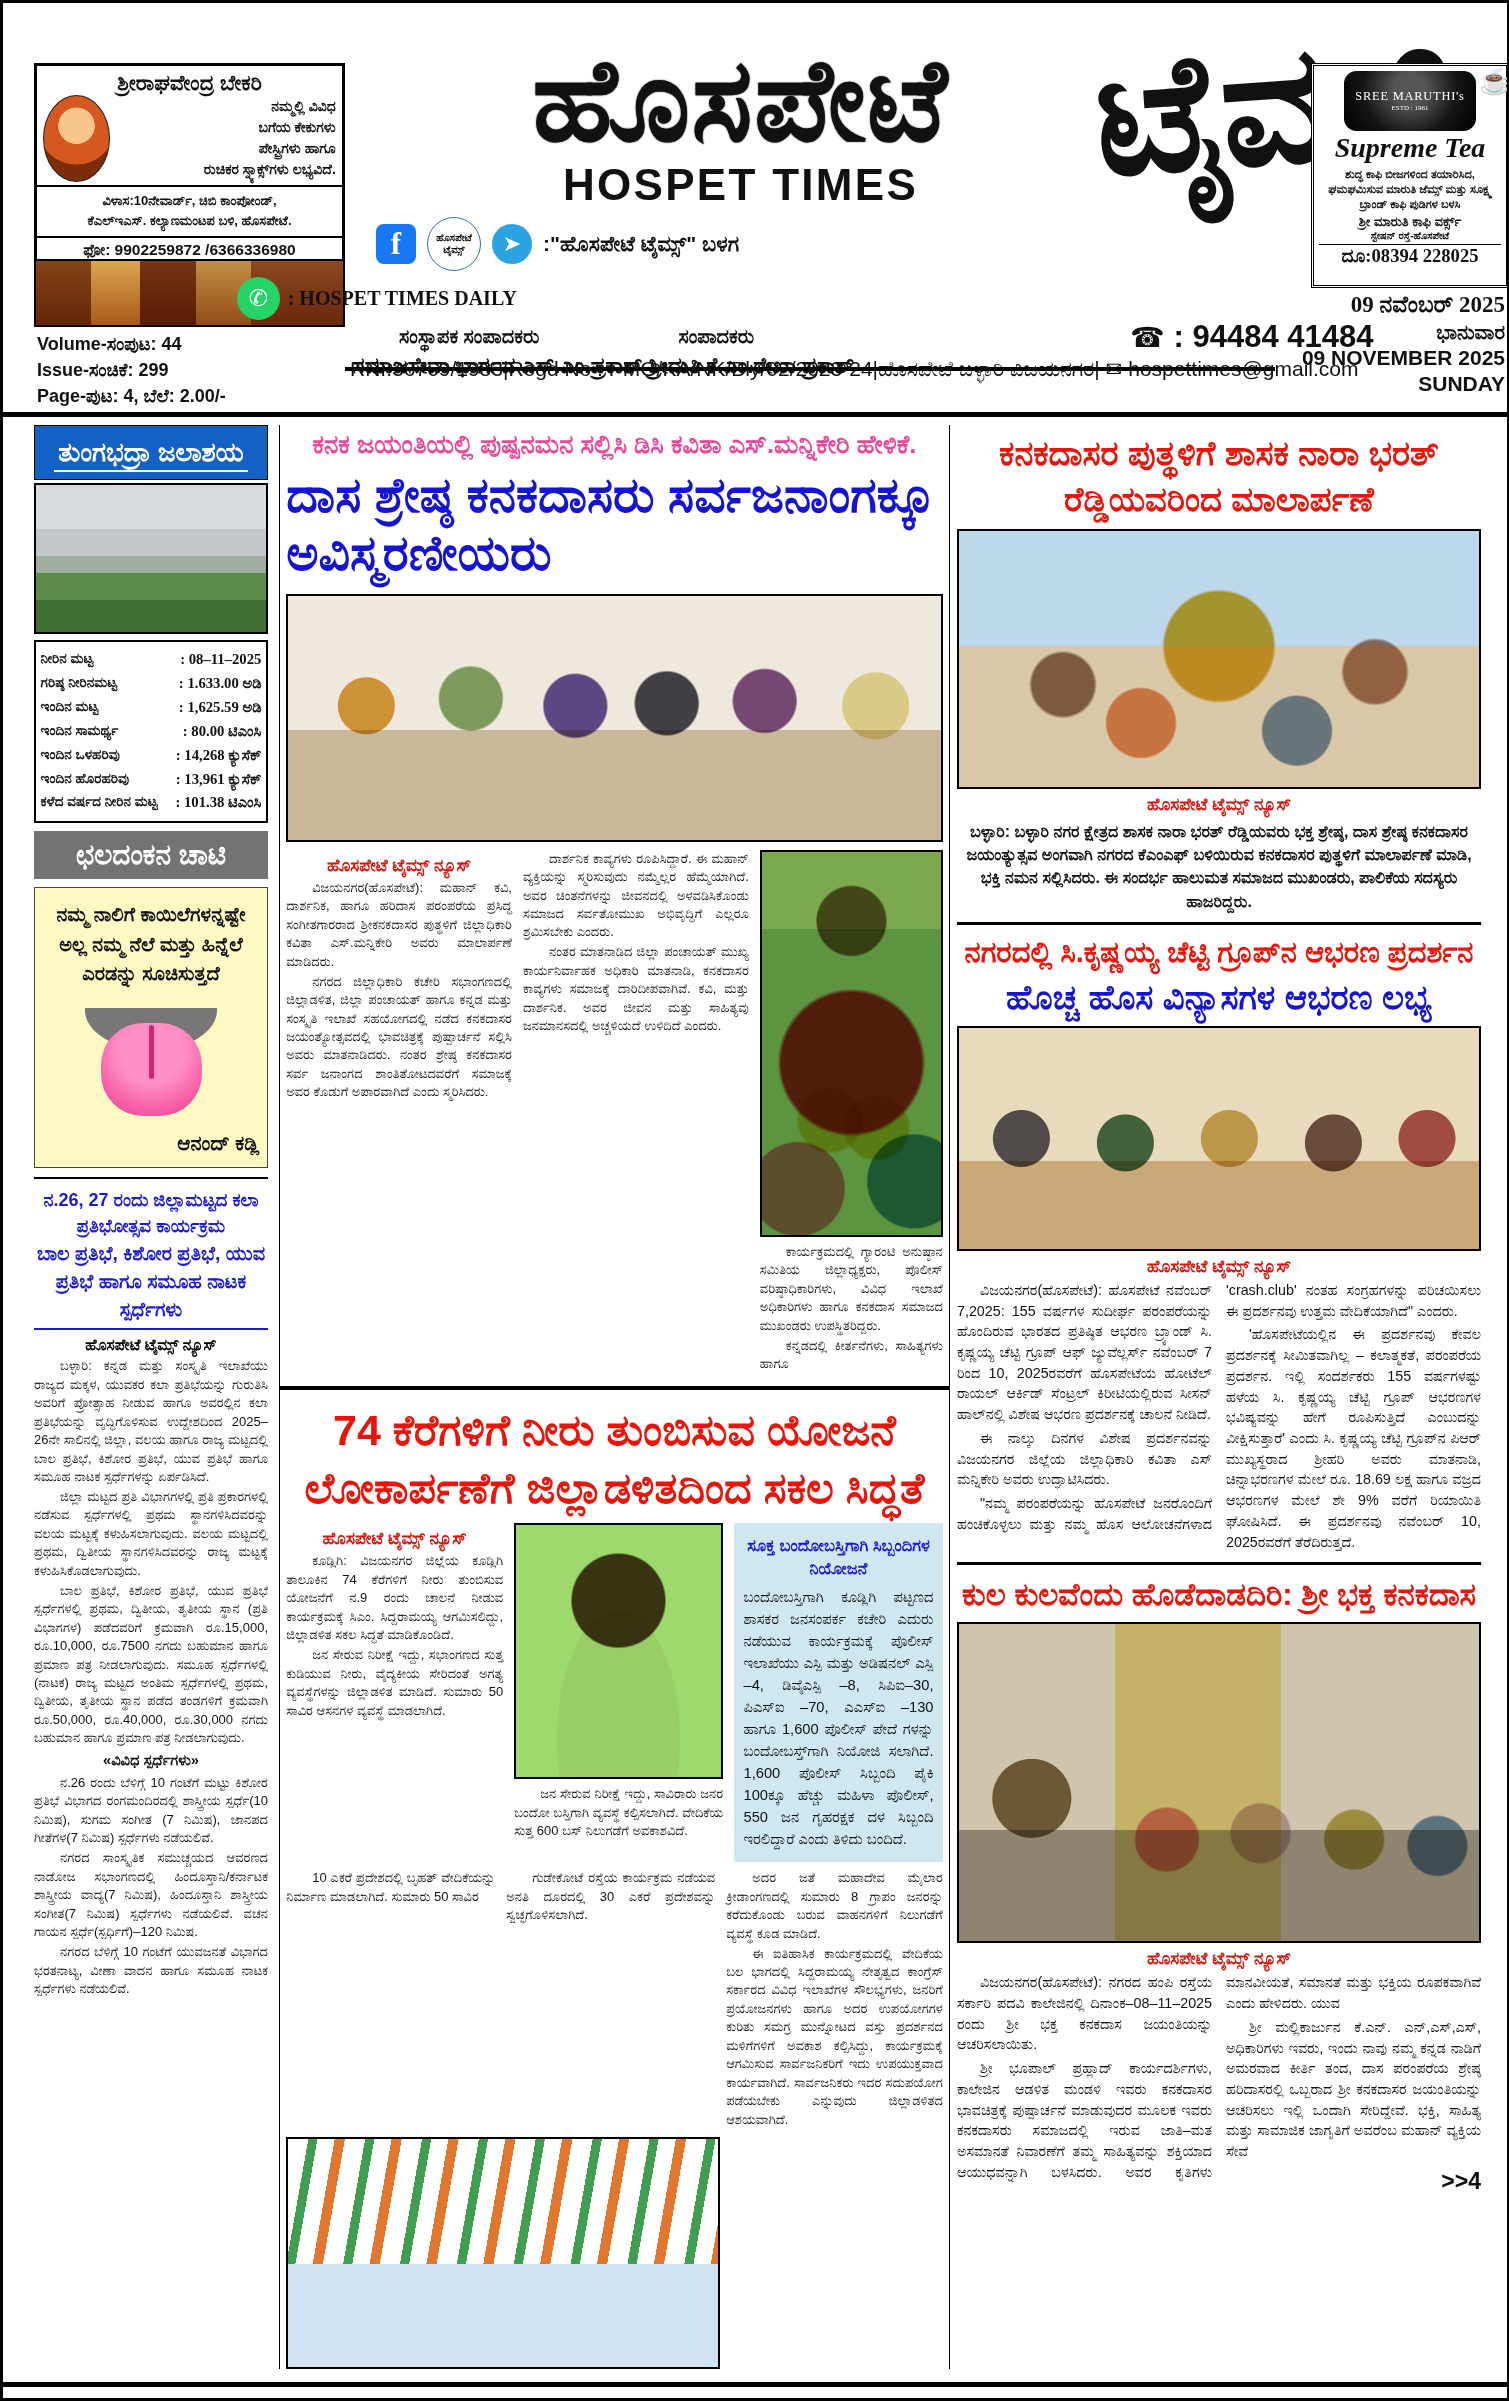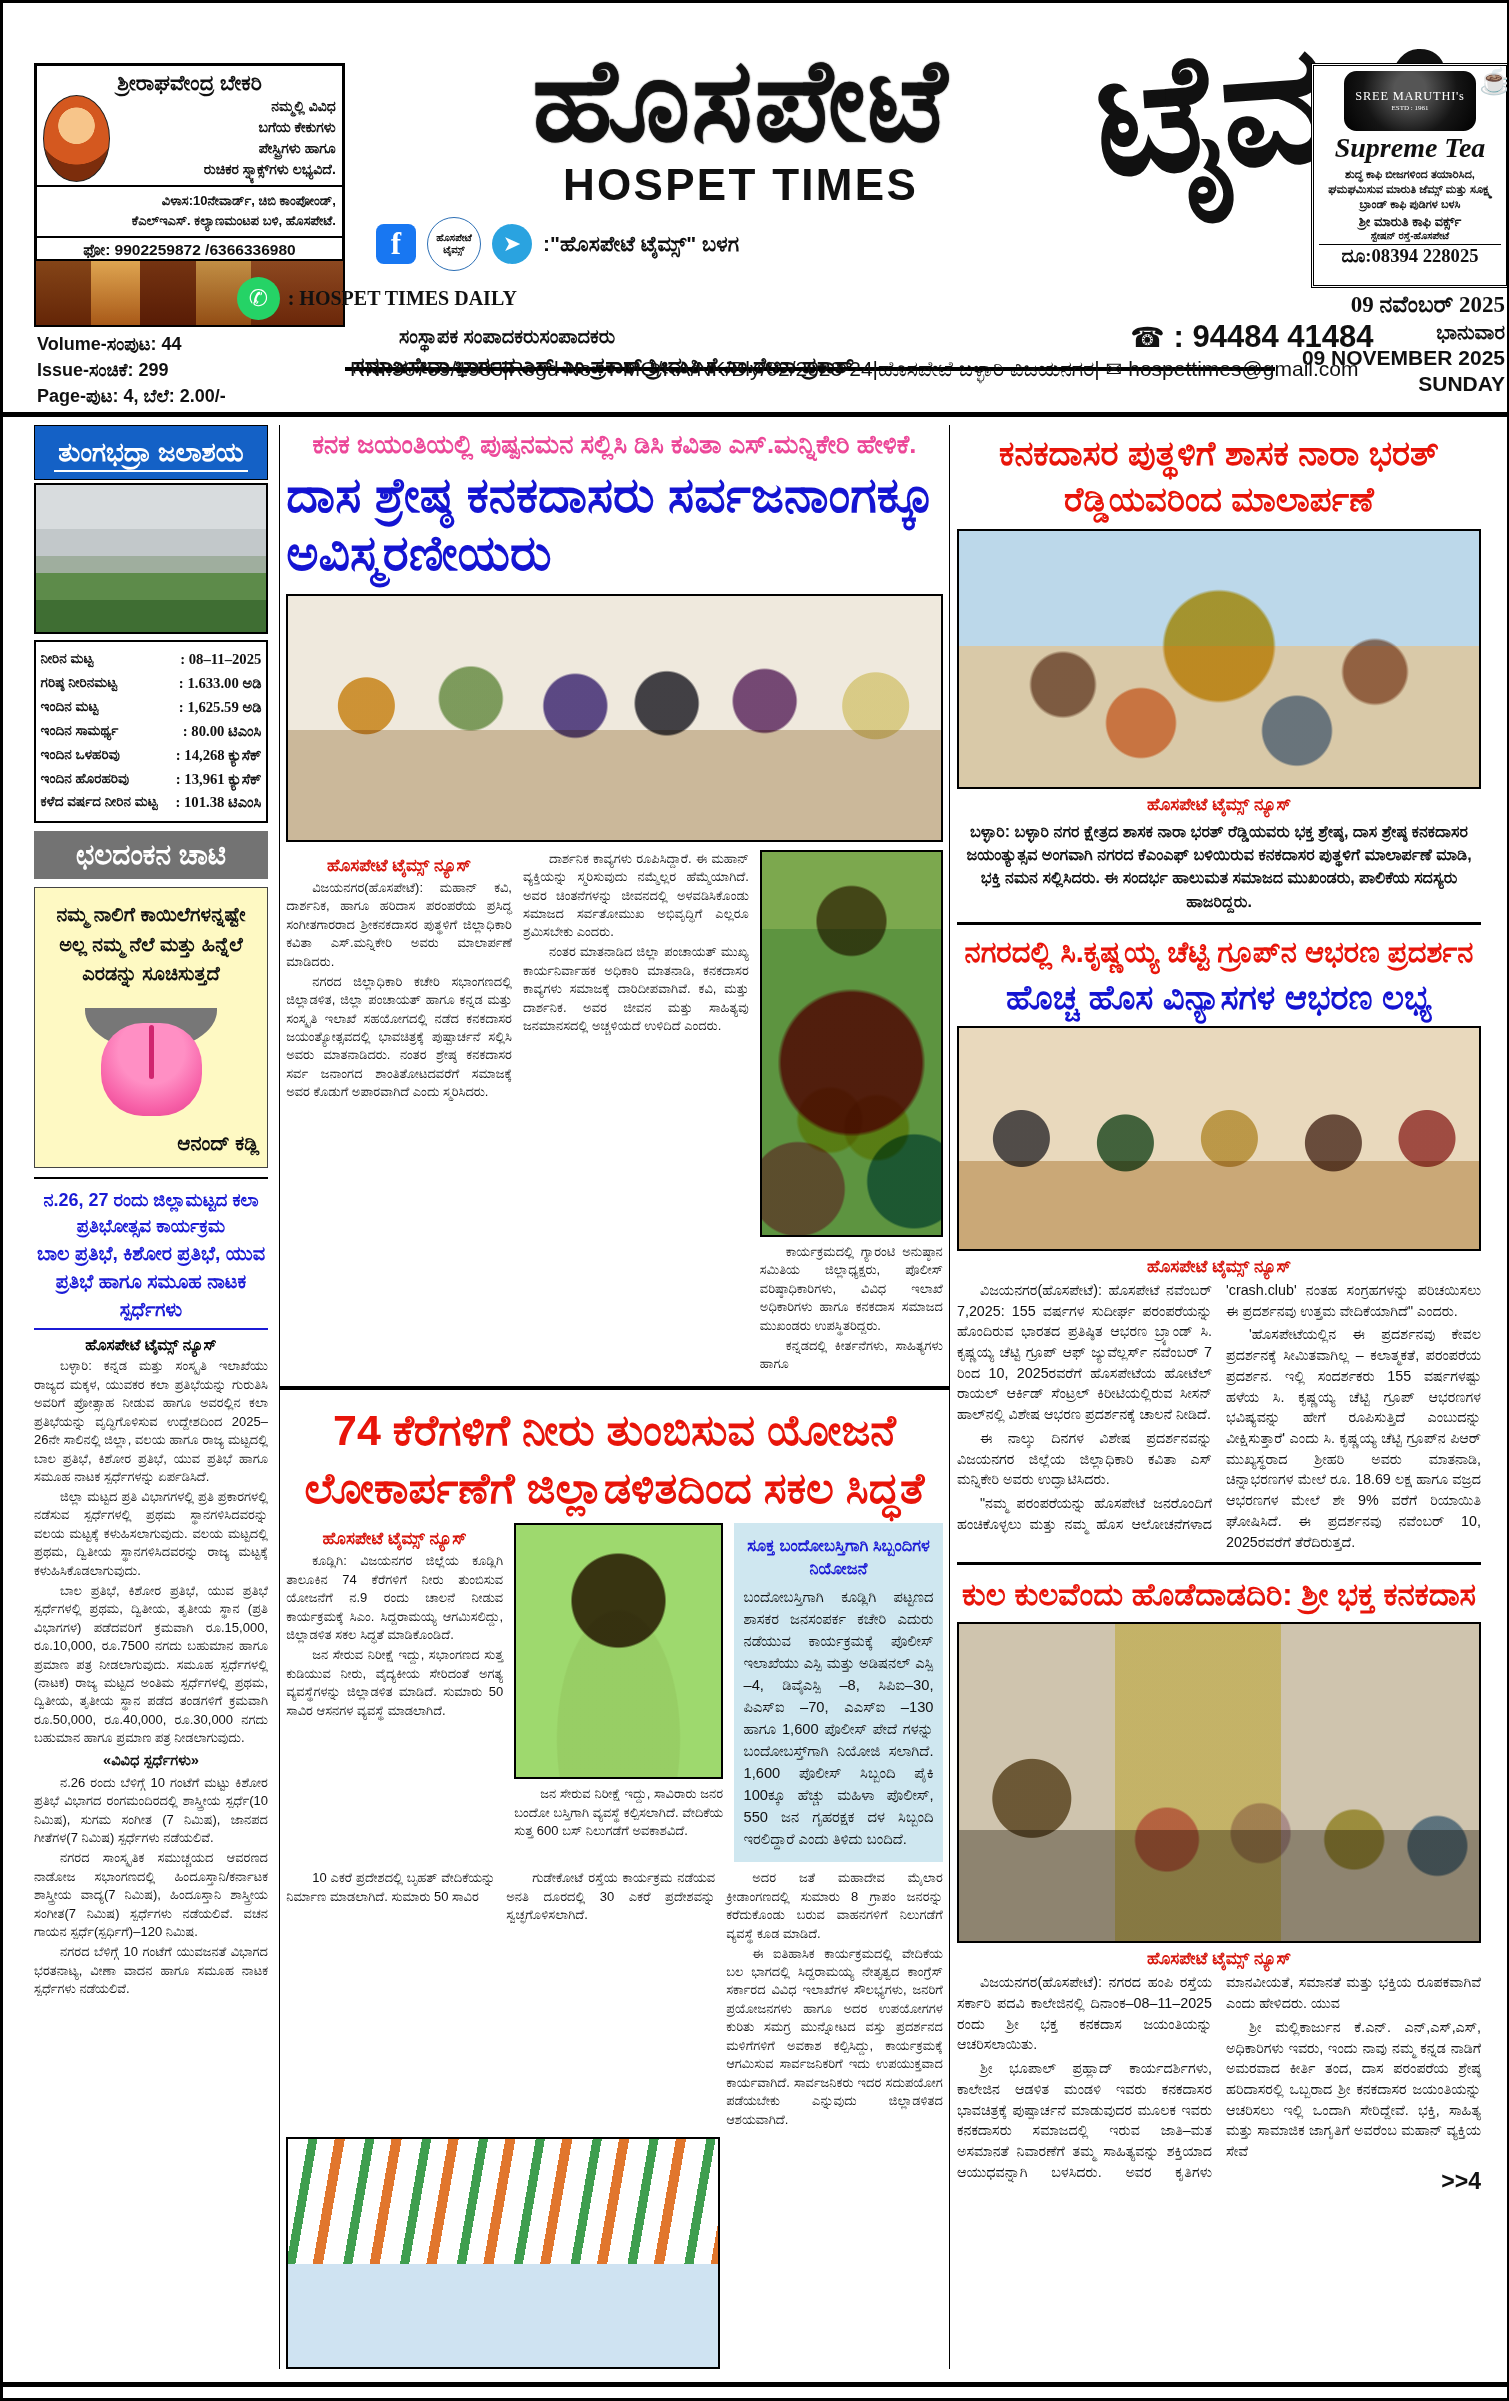--- a/index.html
+++ b/index.html
@@ -7,21 +7,21 @@
         font-family:"Liberation Sans","DejaVu Sans",sans-serif;color:#111;overflow:hidden;
         border:3.9px solid #000;box-sizing:border-box;}
   
   .bakery-ad{position:absolute;left:31px;top:60px;width:311px;border:3.9px solid #000;background:#fff;box-sizing:border-box;}
   .bakery-inner{padding:4.6px 6.2px 3.1px 6.2px;}
   .bakery-title{font-size:21px;font-weight:bold;text-align:center;}
   .bakery-flex{display:flex;gap:4.6px;align-items:center;}
   .monk{width:65px;height:85px;border-radius:50%;flex:0 0 auto;
         background:radial-gradient(circle at 50% 35%,#f7c58a 0 28%,#d4581f 29% 60%,#7c2d0c 61% 100%);border:1.5px solid #222;}
   .bakery-lines{flex:1;text-align:right;font-weight:bold;font-size:14px;line-height:1.5;}
-  .bakery-addr{border-top:2.3px solid #000;padding:3.9px 6.2px;font-weight:bold;font-size:13px;line-height:1.6;text-align:right;}
+  .bakery-addr{border-top:2.3px solid #000;padding:3.9px 6.2px;font-weight:bold;font-size:13px;line-height:1.6;text-align:center;}
   .bakery-phone{border-top:2.3px solid #000;padding:3.1px;font-weight:bold;font-size:15.5px;text-align:center;}
   .bakery-photo{position:absolute;left:31px;top:256px;width:311px;height:68px;border:2.3px solid #000;box-sizing:border-box;
         background:linear-gradient(90deg,#8a4d1f 0 18%,#e8b96a 18% 34%,#7a3a17 34% 52%,#caa05a 52% 70%,#93512a 70% 100%),
                    linear-gradient(180deg,#f4e3c2,#b97b3a);background-blend-mode:multiply;}
   .volume-block{position:absolute;left:34px;top:328px;width:311px;font-size:18px;line-height:1.45;font-weight:bold;}
   .masthead-center{position:absolute;left:350px;top:40px;width:775px;text-align:center;}
   .mast-kn{font-size:115px;line-height:1;font-weight:900;letter-spacing:1.5px;
            text-shadow:0 0 1.5px #000;}
   .mast-en{font-size:44px;font-weight:900;letter-spacing:2.3px;margin-top:1.5px;}
   .social-row{display:flex;align-items:center;justify-content:flex-start;gap:11px;margin:7.7px 0 0 23px;}
@@ -29,21 +29,21 @@
            display:flex;align-items:center;justify-content:center;font-family:"Liberation Serif",serif;}
   .badge-circle{width:54px;height:54px;border-radius:50%;border:1.5px solid #2c6fb5;display:flex;align-items:center;justify-content:center;
            font-size:10px;font-weight:bold;text-align:center;line-height:1.2;padding:1.5px;box-sizing:border-box;}
   .tg-icon{width:40px;height:40px;border-radius:50%;background:#2aa3e0;color:#fff;font-size:22px;
            display:flex;align-items:center;justify-content:center;}
   .social-label{font-size:21px;font-weight:bold;}
   .wa-row{display:flex;align-items:center;gap:7.7px;margin:6.2px 0 0 -116px;}
   .wa-icon{width:43px;height:43px;border-radius:50%;background:#25d366;color:#fff;font-size:23px;
            display:flex;align-items:center;justify-content:center;}
   .wa-label{font-size:20px;font-weight:bold;font-family:"Liberation Serif",serif;}
-  .editors-row{display:flex;justify-content:flex-start;margin:4.6px 0 0 46px;font-size:19.4px;font-weight:bold;}
+  .editors-row{display:flex;justify-content:flex-start;gap:139px;margin:4.6px 0 0 46px;font-size:19.4px;font-weight:bold;}
   .names-row{margin:4.6px 0 0 0;font-size:22px;font-weight:bold;text-align:left;}
   .phone-row{position:absolute;left:1127px;top:316px;font-size:31px;font-weight:bold;white-space:nowrap;}
   .phone-row .ph-ic{font-size:28px;}
   .times-logo{position:absolute;left:1098px;top:31px;width:225px;height:325px;overflow:visible;
         font-size:163px;font-weight:900;line-height:.95;transform:rotate(-4deg);letter-spacing:-4.6px;}
   .tea-ad{position:absolute;left:1308px;top:60px;width:198px;height:225px;border:3.1px double #000;box-sizing:border-box;
           text-align:center;padding:3.1px 4.6px;background:#fff;}
   .tea-logo{margin:1.5px auto 0;width:132px;height:60px;border-radius:12.4px;background:radial-gradient(circle at 50% 30%,#555 0 20%,#151515 60%,#000 100%);
             color:#fff;display:flex;flex-direction:column;align-items:center;justify-content:center;font-family:"Liberation Serif",serif;position:relative;}
   .tea-logo .t1{font-size:12.4px;letter-spacing:0.8px;}

